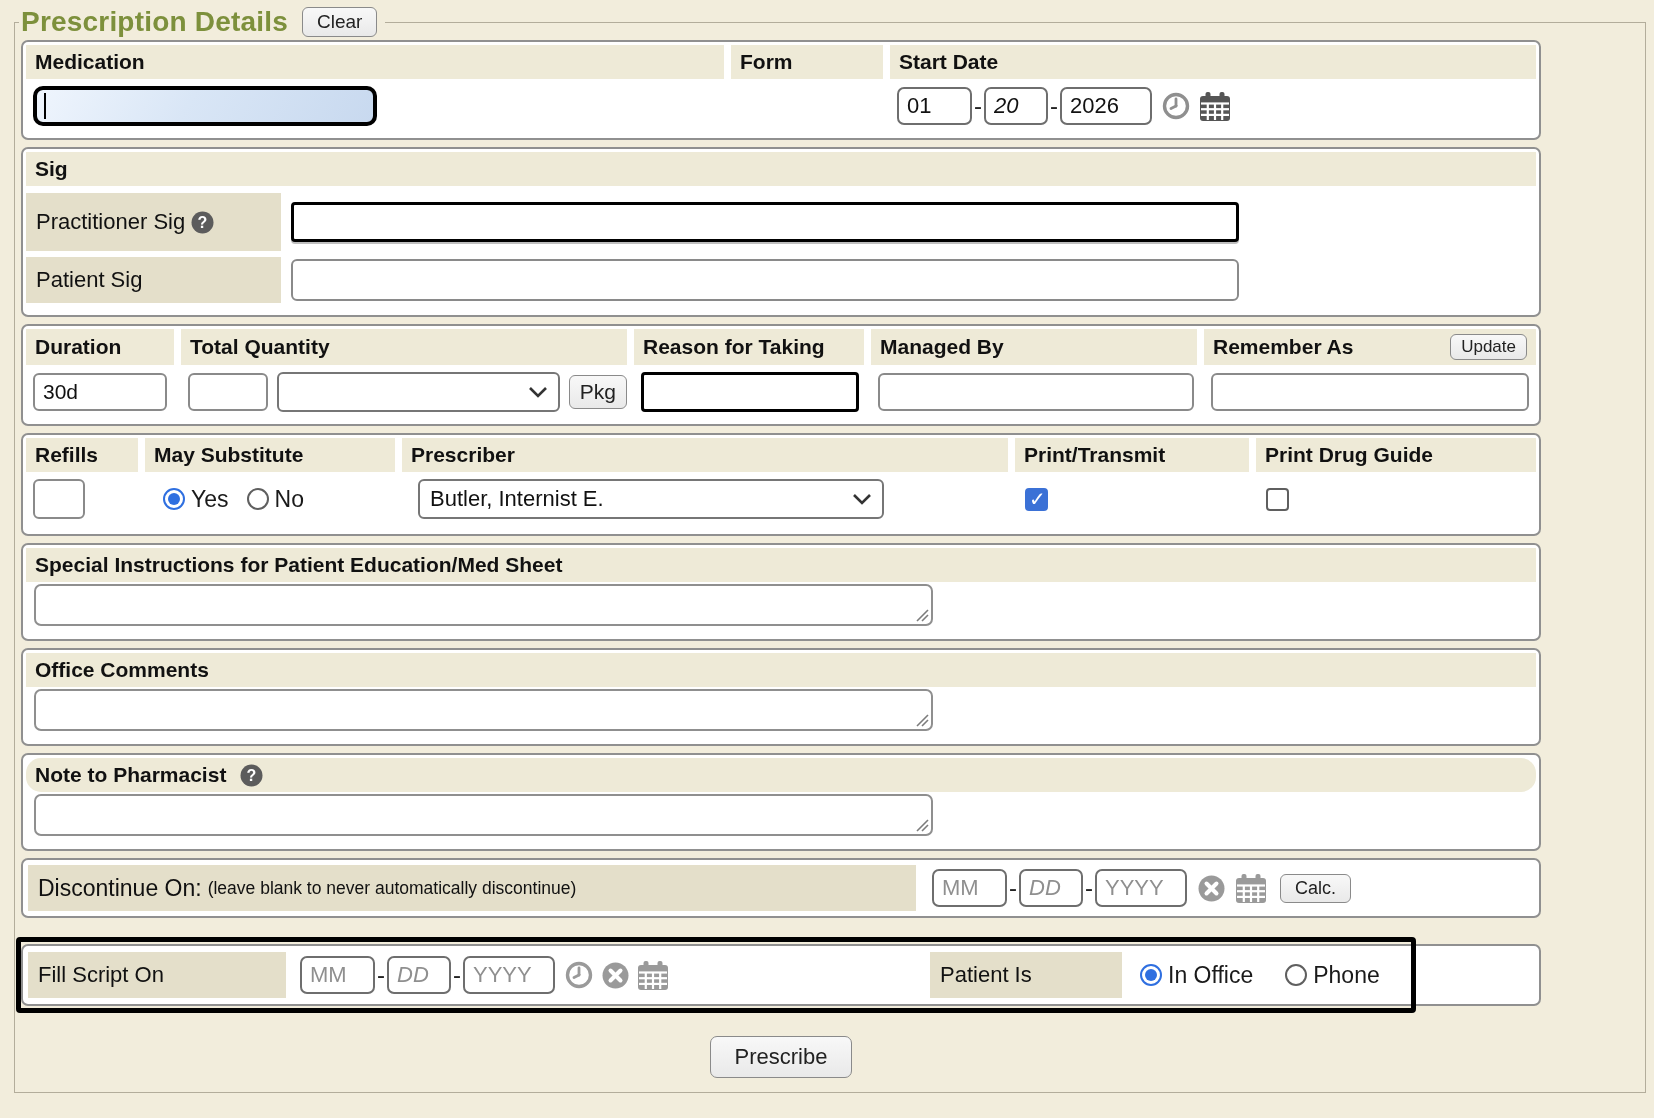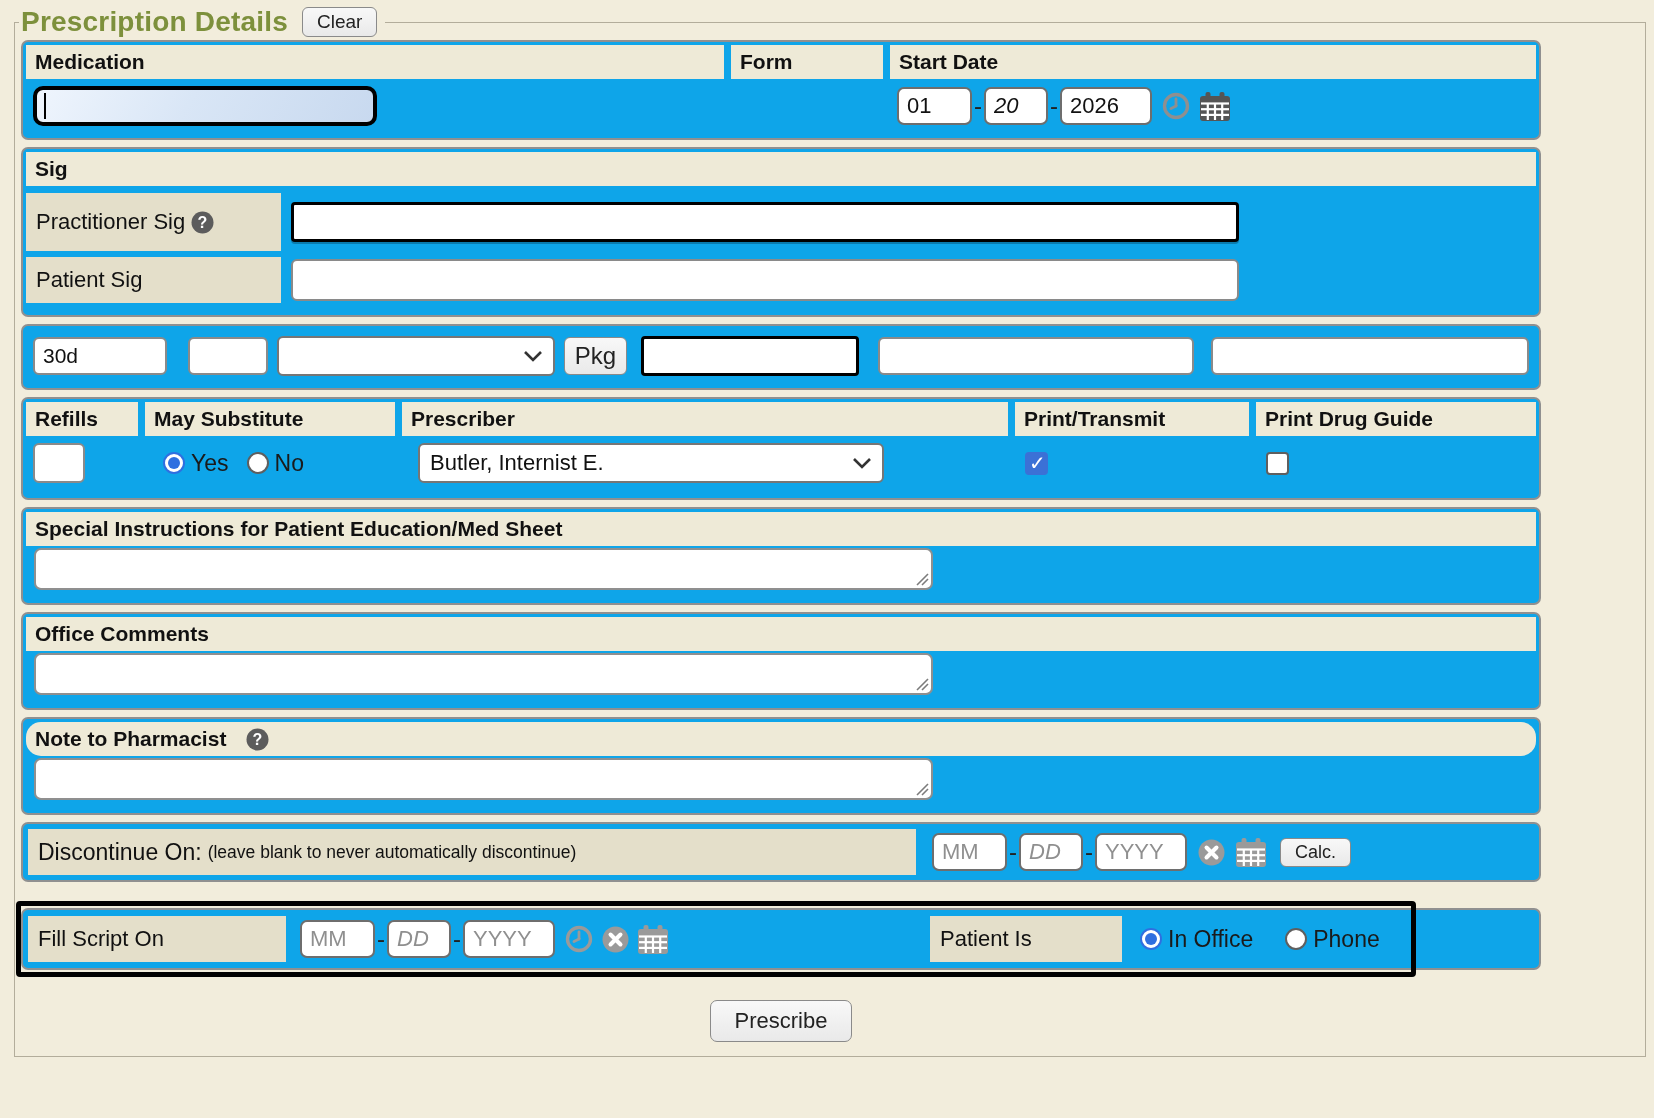--- a/index.html
+++ b/index.html
@@ -19,21 +19,21 @@
   .btn {
     font-family:inherit; font-size:19px; color:#222;
     background:linear-gradient(#f8f8f8,#e9e9e9);
     border:1px solid #8a8a8a; border-radius:6px;
     padding:3px 14px; cursor:pointer;
   }
   .content { margin:2px 0 0 2px; width:1520px; }
 
   
   .box {
-    background:#0ea5e9;
+    background:#ffffff;
     border:2px solid #909090; border-radius:7px;
     margin-bottom:7px; padding:3px;
   }
   .hrow { display:flex; gap:7px; }
   .hcell {
     background:#eeead7; font-weight:bold; font-size:21px;
     padding:5px 9px; display:flex; align-items:center; gap:10px;
   }
   .brow { display:flex; gap:7px; padding:7px 0 9px 0; align-items:center; }
   .bcell { display:flex; align-items:center; padding-left:7px; }
@@ -201,33 +201,43 @@
       </div>
       <div class="brow" style="padding-top:4px;">
         <div class="lcell" style="width:255px; height:46px;">
           <span>Patient Sig</span>
         </div>
         <input class="tinput" style="width: 948px; height: 42px; margin-left: 3px;" value="">
       </div>
     </div>
 
     <div class="box">
+      <div class="hrow">
+        <div class="hcell" style="width:148px">Duration</div>
+        <div class="hcell" style="width:446px">Total Quantity</div>
+        <div class="hcell" style="width:230px">Reason for Taking</div>
+        <div class="hcell" style="width:326px">Managed By</div>
+        <div class="hcell" style="flex:1; justify-content:space-between;">
+          <span>Remember As</span>
+          <button class="btn" style="font-size:17px; padding:2px 10px;">Update</button>
+        </div>
+      </div>
       <div class="brow">
         <div class="bcell" style="width:148px">
           <input class="tinput" style="width: 134px;" value="30d">
         </div>
         <div class="bcell" style="width:446px; gap:9px;">
           <input class="tinput" style="width: 80px;" value="">
           <div class="select" style="width:285px;">
             <span class="selval"></span>
             <svg class="chev" width="20" height="12" viewBox="0 0 20 12">
                 <polyline points="2,2 10,10 18,2" fill="none" stroke="#333" stroke-width="2.6"></polyline>
               </svg>
           </div>
-          <button class="btn" style="font-size:24px; padding:4px 10px;">Pkg</button>
+          <button class="btn" style="font-size:21px; padding:4px 10px;">Pkg</button>
         </div>
         <div class="bcell" style="width:230px">
           <input class="thick-input" style="width: 218px; box-shadow: none;" value="">
         </div>
         <div class="bcell" style="width:326px">
           <input class="tinput" style="width: 316px;" value="">
         </div>
         <div class="bcell" style="flex:1">
           <input class="tinput" style="width: 318px;" value="">
         </div>
@@ -294,21 +304,21 @@
             <g stroke="#7c7c7c" stroke-width="1.6">
               <line x1="3" y1="14" x2="14" y2="3"></line>
               <line x1="8" y1="14" x2="14" y2="8"></line>
             </g>
           </svg>
       </div>
     </div>
 
     <div class="box">
       <div class="hrow">
-        <div class="hcell" style="flex:1; gap:20px;border-radius:15px;">
+        <div class="hcell" style="flex:1; gap:14px;border-radius:15px;">
           <span>Note to Pharmacist</span>
           <span class="help">
             <svg width="23" height="23" viewBox="0 0 23 23">
                 <circle cx="11.5" cy="11.5" r="11" fill="#5c5c5c"></circle>
                 <text x="11.5" y="17" text-anchor="middle" fill="#fff" font-size="16" font-weight="bold">?</text>
               </svg>
           </span>
         </div>
       </div>
       <div class="ta-wrap">

